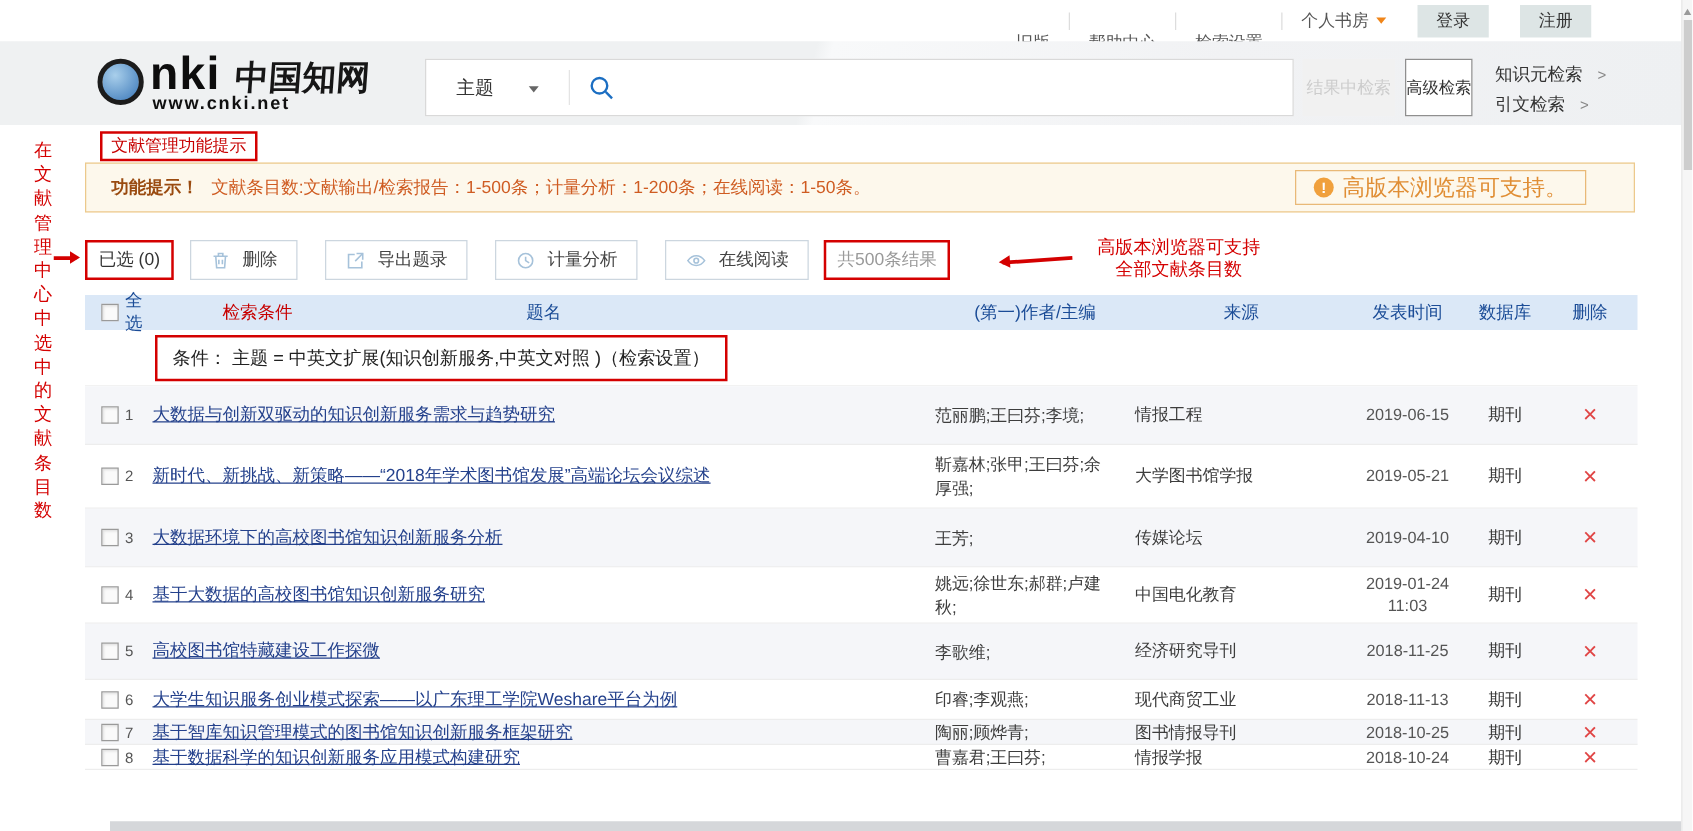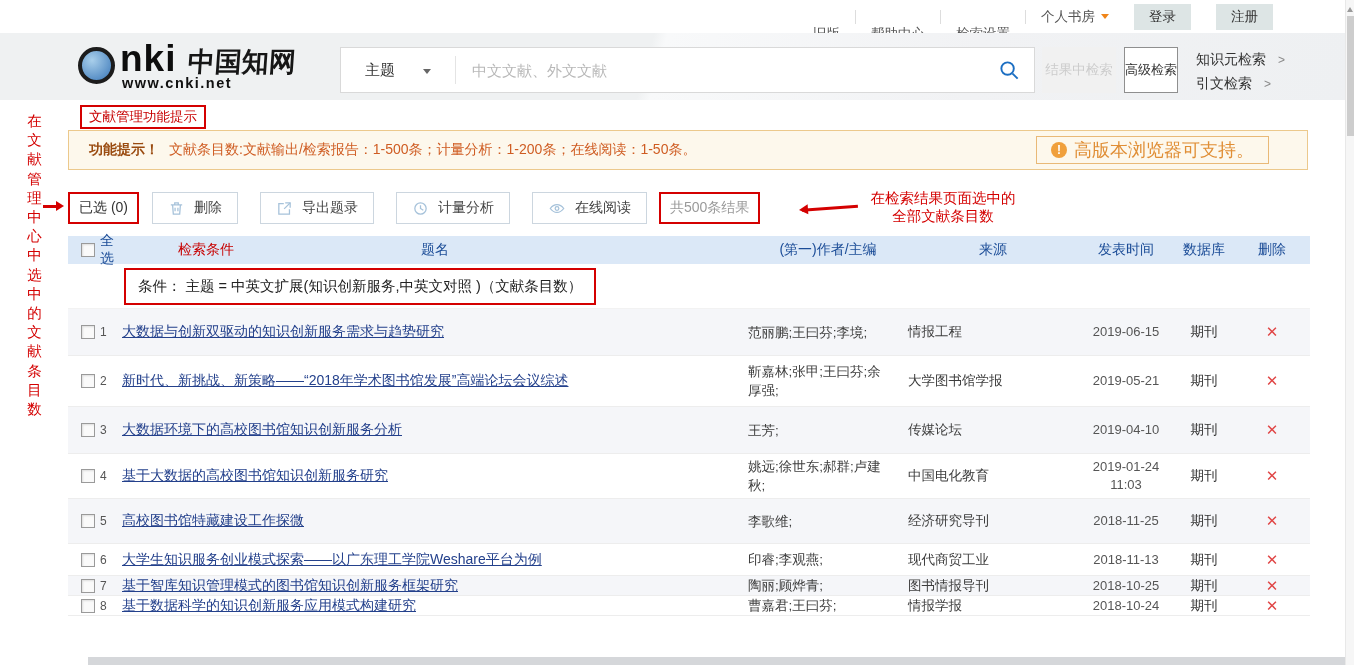--- a/index.html
+++ b/index.html
@@ -152,21 +152,20 @@
       <div class="brand-cn">中国知网</div>
       <div class="site-url">www.cnki.net</div>
     </div>
 
     <div class="searchbox">
       <div class="sel">
         <span>主题</span>
         <span class="sel-caret"></span>
       </div>
       <div class="sdiv"></div>
-      <input class="sinput" type="text" placeholder="中文文献、外文文献" style="">
       <div class="sbtn">
         <svg width="23" height="23" viewBox="0 0 24 24" fill="none" stroke="#1b6ec2" stroke-width="2">
           <circle cx="10" cy="10" r="6.5"></circle>
             <line x1="15.2" y1="15.2" x2="20.5" y2="20.5"></line>
         </svg>
       </div>
     </div>
     <div class="result-btn">结果中检索</div>
     <div class="adv-btn">高级检索</div>
     <div class="more-links">
@@ -229,21 +228,21 @@
       </svg>
       <span>在线阅读</span>
     </div>
     <div class="total-box">共500条结果</div>
   </div>
   <div class="result-note-arrow">
     <span class="head"></span>
       <span class="line"></span>
   </div>
   <div class="result-note">
-    <div>在检索结果页面选中的</div>
+    <div>高版本浏览器可支持</div>
     <div>全部文献条目数</div>
   </div>
 
   <div class="tbl">
     <div class="thead">
       <div class="c-sel">
         <span class="cb"></span>
         <span>全选</span>
       </div>
       <div class="c-title">
@@ -251,21 +250,21 @@
         <span class="cond-hdr">检索条件</span>
       </div>
       <div class="c-auth">(第一)作者/主编</div>
       <div class="c-src">来源</div>
       <div class="c-date">发表时间</div>
       <div class="c-db">数据库</div>
       <div class="c-del">删除</div>
     </div>
 
     <div class="cond-row">
-      <div class="cond-box">条件：  主题 = 中英文扩展(知识创新服务,中英文对照 )（文献条目数）</div>
+      <div class="cond-box">条件：  主题 = 中英文扩展(知识创新服务,中英文对照 )（检索设置）</div>
     </div>
 
     <div class="row alt">
       <div class="r-sel">
           <span class="cb"></span>
           <span class="r-no">1</span>
         </div>
       <div class="r-title"><a>大数据与创新双驱动的知识创新服务需求与趋势研究</a></div>
       <div class="r-auth">范丽鹏;王曰芬;李境;</div>
       <div class="r-src">情报工程</div>

